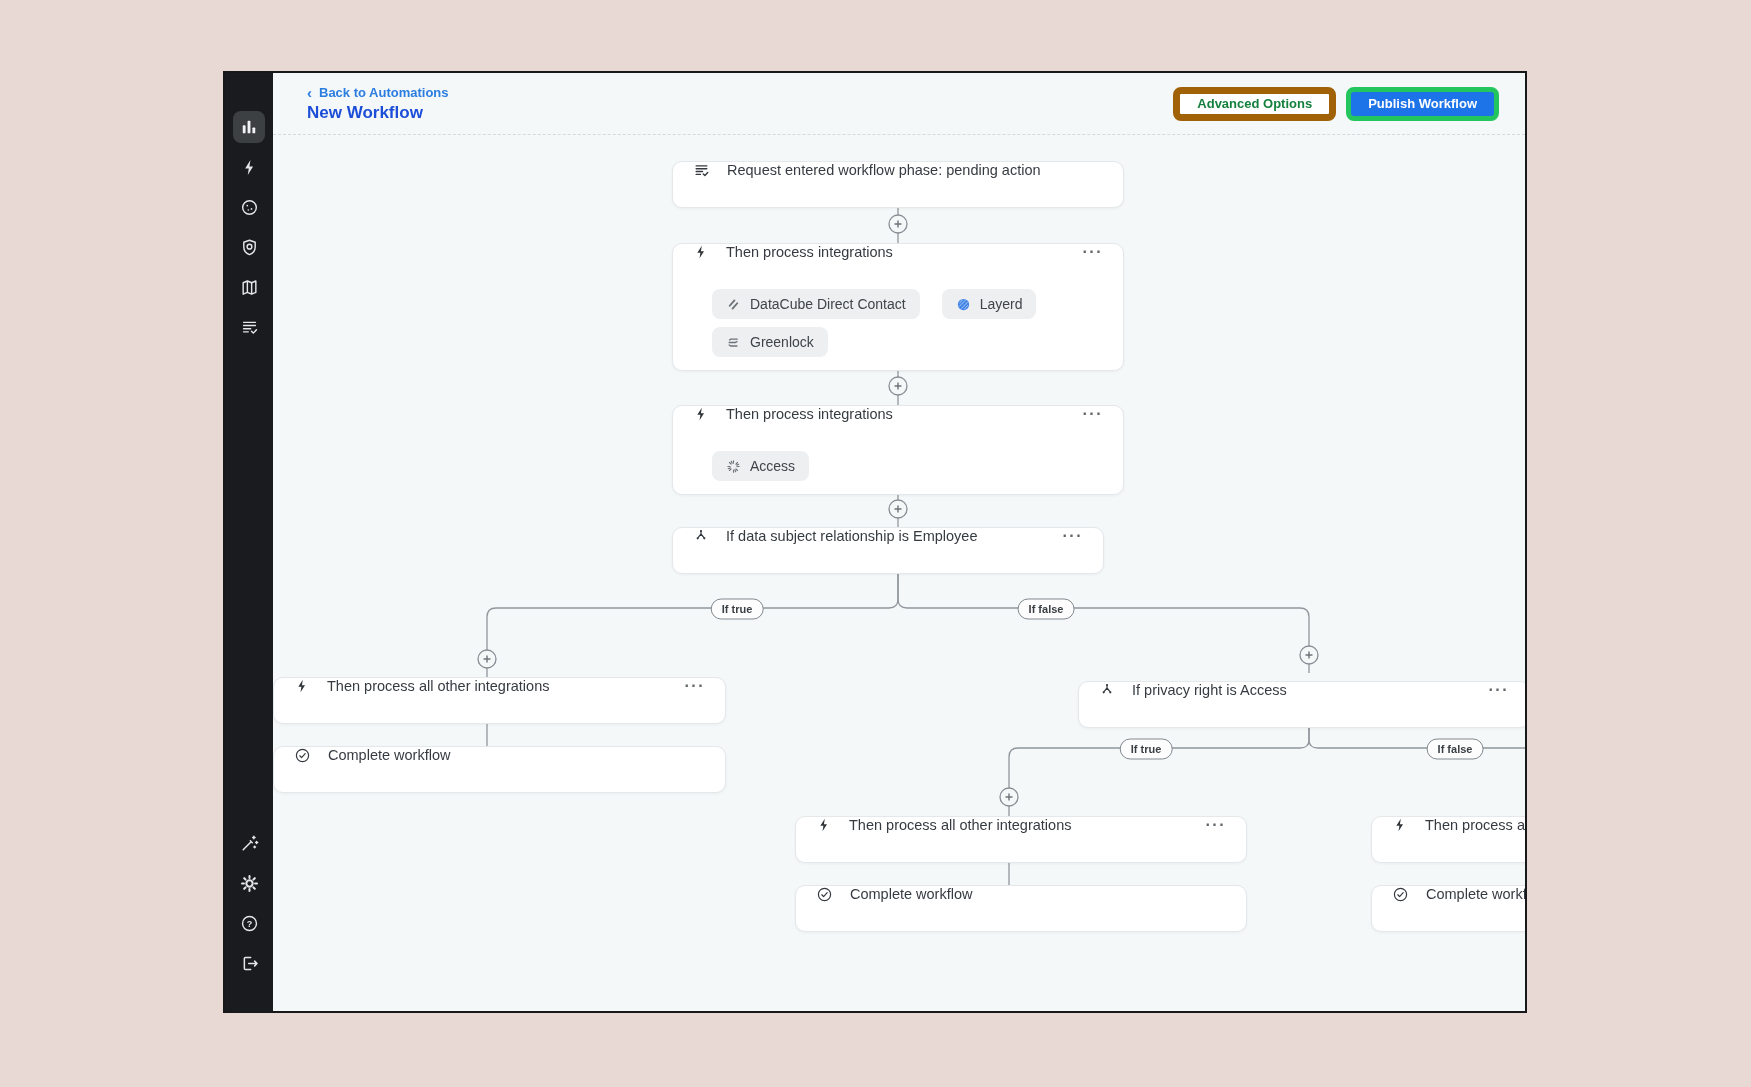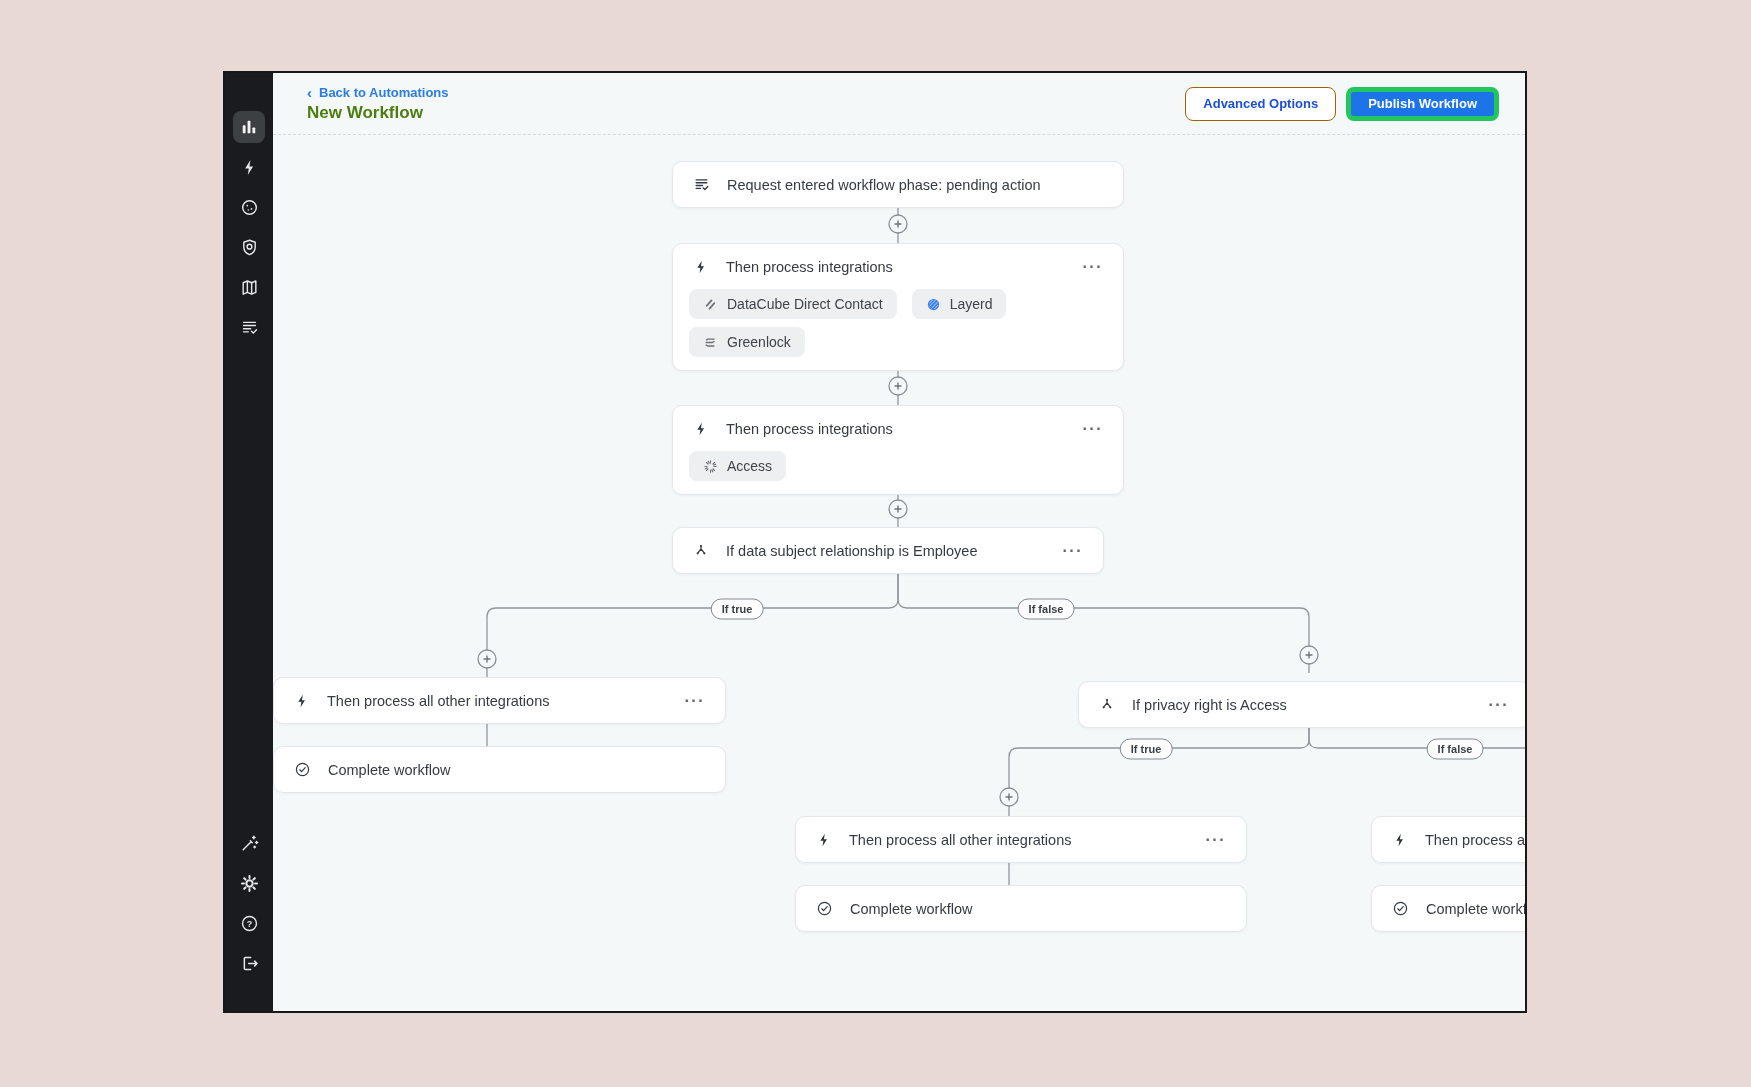--- a/index.html
+++ b/index.html
@@ -46,60 +46,60 @@
     padding:0 26px 0 34px;
     border-bottom:1px dashed #d6dadd;
   }
   .header-left { display:flex; flex-direction:column; gap:3px; }
   .back-link {
     color:#2b7de0; font-size:13px; font-weight:700;
     display:flex; align-items:center; gap:7px; cursor:pointer;
     text-decoration:none;
   }
   .back-chevron { font-size:15px; line-height:1; font-weight:700; }
-  .page-title { font-size:17px; font-weight:800; color:#4d7c0f; }
+  .page-title { font-size:17px; font-weight:800; color:#1d4ed8; }
   .header-buttons { margin-left:auto; display:flex; gap:10px; }
   .btn {
     height:34px; border-radius:8px; padding:0 17px;
     font-family:"Liberation Sans", sans-serif;
     font-size:13px; font-weight:700; cursor:pointer;
     display:flex; align-items:center;
   }
-  .btn-secondary { background:#ffffff; border:1px solid #a16207; color:#1d4ed8; }
+  .btn-secondary { background:#ffffff; border:7px solid #a16207; color:#15803d; }
   .btn-primary { background:#1d73e8; border:5px solid #22c55e; color:#ffffff; }
 
   
   .canvas { flex:1; position:relative; overflow:hidden; background:#f5f8f9; }
   .wires { position:absolute; left:0; top:0; z-index:1; }
   .wires path { fill:none; stroke:#8f969c; stroke-width:1.3px; }
   .wires circle { fill:#f5f8f9; stroke:#878e94; stroke-width:1.3px; }
   .wires .plus-glyph { stroke:#6d7378; stroke-width:1.4px; }
 
   .node {
     position:absolute; z-index:2;
     background:#ffffff;
     border:1px solid #e4e8ea;
     border-radius:10px;
     box-shadow:0 1px 3px rgba(25,35,45,0.05);
     cursor:pointer;
   }
   .node-row {
-    height:45px; display:flex; align-items:center; gap:17px;
+    height:45px; display:flex; gap:17px;
     padding:0 20px; font-size:14.5px; color:#363b41; font-weight:500;
     white-space:nowrap;
   }
   .node-icon { flex-shrink:0; display:flex; }
   .dots {
     margin-left:auto; color:#5f6569; font-weight:800;
     font-size:16px; letter-spacing:1.5px; line-height:1; cursor:pointer;
     padding-left:12px;
   }
   .chips {
-    display:flex; flex-wrap:wrap; gap:8px 15px;
-    padding:0 20px 13px 16px; max-width:440px;text-align:right;
+    display:flex; flex-wrap:wrap; gap:8px 22px;
+    padding:0 20px 13px 39px; max-width:440px;text-align:right;
   }
   .chip {
     height:30px; background:#edeff1; border-radius:8px;
     display:inline-flex; align-items:center; gap:9px; padding:0 14px;
     font-size:14px; color:#3f444a; font-weight:500; white-space:nowrap;
   }
   .chip svg { display:block; }
 
   .pill {
     position:absolute; z-index:3;

